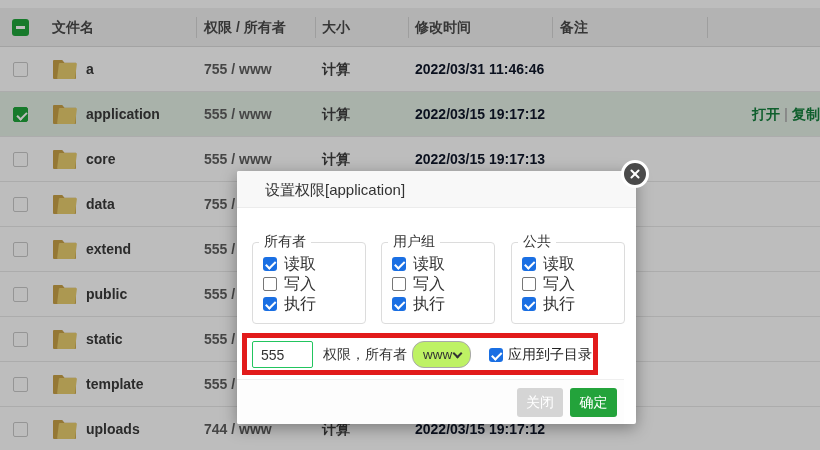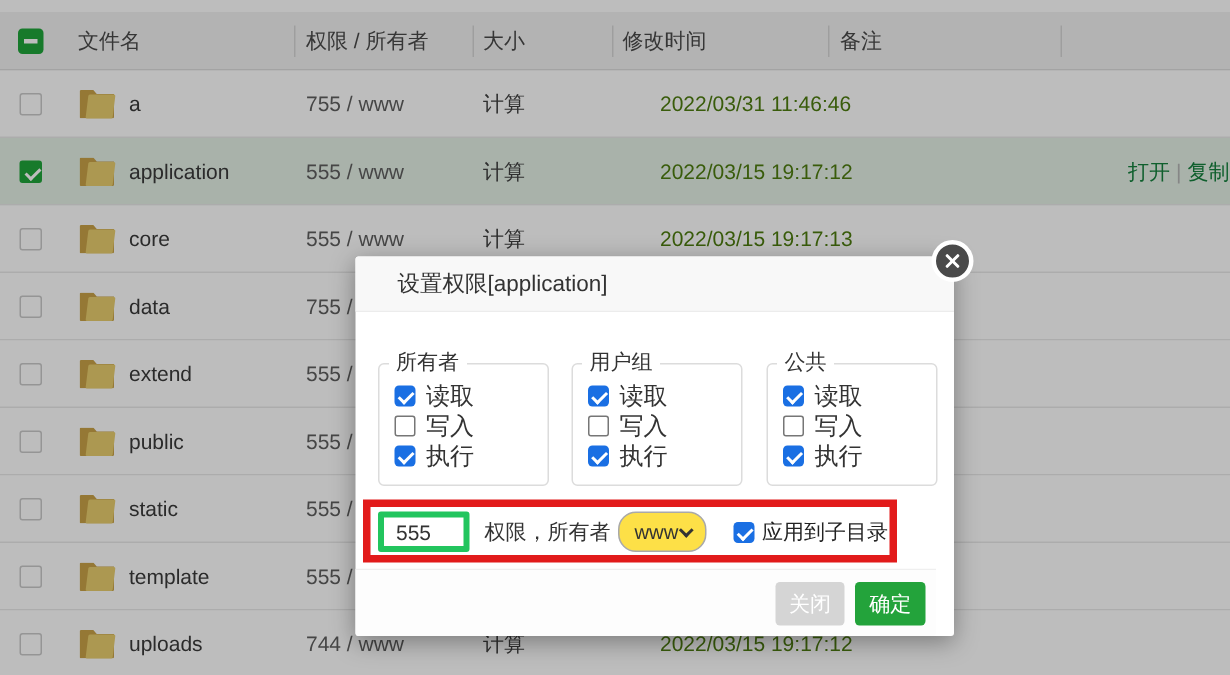--- a/index.html
+++ b/index.html
@@ -6,42 +6,42 @@
   html,body { width:820px; height:450px; overflow:hidden; }
   body {
     position:relative;
     font-family:"Liberation Sans","DejaVu Sans",sans-serif;
     background:#fff;
     font-size:14px;
     color:#404040;
   }
 
   
-  .filetable { position:absolute; inset:0; z-index:1; background:#fff; }
+  .filetable { position:absolute; inset:0; z-index:1; background:#fff;font-weight:bold; }
 
   .table-header {
     position:absolute; top:8px; left:0; right:0; height:39px;
     background:#f2f2f2; border-bottom:1px solid #dcdcdc;
   }
   .table-header .hlabel { position:absolute; line-height:38px; color:#4a4a4a; white-space:nowrap; }
   .h-name  { left:52px; }
   .h-perm  { left:204px; }
   .h-size  { left:322px; }
   .h-mtime { left:415px; }
   .h-note  { left:560px; }
   .vsep { position:absolute; top:9px; width:1px; height:21px; background:#d5d5d5; }
 
   .rows { position:absolute; top:47px; left:0; right:0; }
   .table-row { position:relative; height:45px; border-bottom:1px solid #e9e9e9; background:#fff; }
   .table-row.selected { background:#e4f0e6; }
   .table-row .cell { position:absolute; line-height:44px; white-space:nowrap; }
   .c-name  { left:86px; color:#3a3a3a; }
   .c-perm  { left:204px; color:#5f5f5f; }
   .c-size  { left:322px; color:#404040; cursor:pointer; }
-  .c-mtime { left:440px; color:#4d7c0f; }
+  .c-mtime { left:415px; color:#0f172a; }
   .c-actions { left:752px; color:#20a53a; }
   .c-actions .sep { color:#b5b5b5; padding:0 4px; }
   .c-actions .alink { color:#15803d; cursor:pointer; }
 
   
   .cb {
     position:absolute; left:13px; top:15px; width:15px; height:15px;
     background:#fff; border:1px solid #c9c9c9; border-radius:2px;
   }
   .cb-header {
@@ -108,28 +108,28 @@
   .mcb.on { background:#1a6fe3; }
   .mcb.on::after {
     content:""; position:absolute; left:4.5px; top:1.5px; width:3.5px; height:7.5px;
     border:solid #fff; border-width:0 2px 2px 0; transform:rotate(45deg);
   }
   .mcb.off { background:#fff; border:1.5px solid #767676; border-radius:2px; }
 
   .perm-inline { position:absolute; left:0; top:133px; width:100%; height:27px; }
   .perm-input {
     position:absolute; left:15px; top:0; width:61px; height:27px;
-    border:4px solid #22c55e; border-radius:2px; padding-left:8px;
+    border:1px solid #22c55e; border-radius:2px; padding-left:8px;
     font-family:inherit; font-size:14px; color:#333; outline:none;
   }
   .perm-label  { position:absolute; left:86px;  line-height:27px; color:#333; }
   .owner-label { position:absolute; left:128px; line-height:27px; color:#333; }
   .owner-select {
     position:absolute; left:175px; top:0; width:59px; height:27px;
-    border:1px solid #a9a9a9; border-radius:12px; background:#fde047; cursor:pointer;
+    border:1px solid #a9a9a9; border-radius:12px; background:#bef264; cursor:pointer;
   }
   .owner-select .sel-value { position:absolute; left:10px; line-height:25px; font-size:13.5px; color:#333; }
   .owner-select .chev {
     position:absolute; right:9px; top:8px; width:7px; height:7px;
     border:solid #333; border-width:0 2px 2px 0; transform:rotate(45deg);
   }
   .apply-cb { position:absolute; left:252px; top:7px; }
   .apply-label { position:absolute; left:271px; line-height:27px; color:#222; cursor:pointer; }
 
   .annotation {

